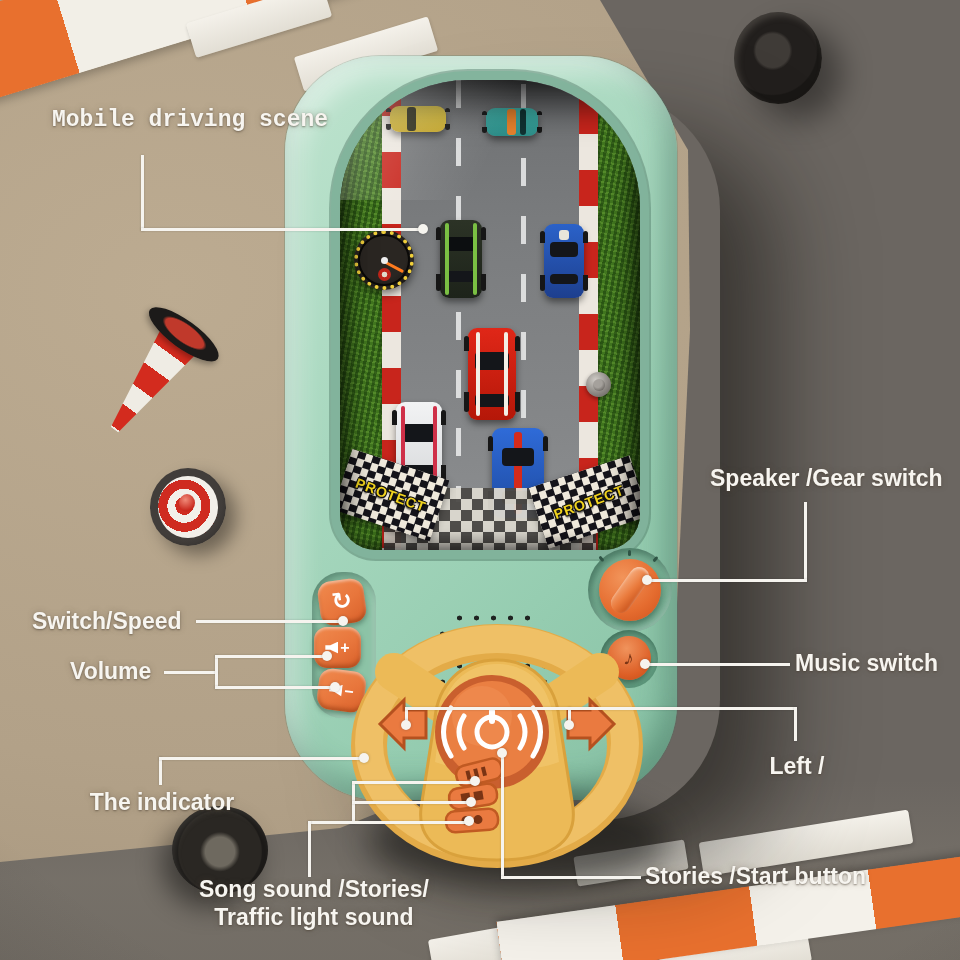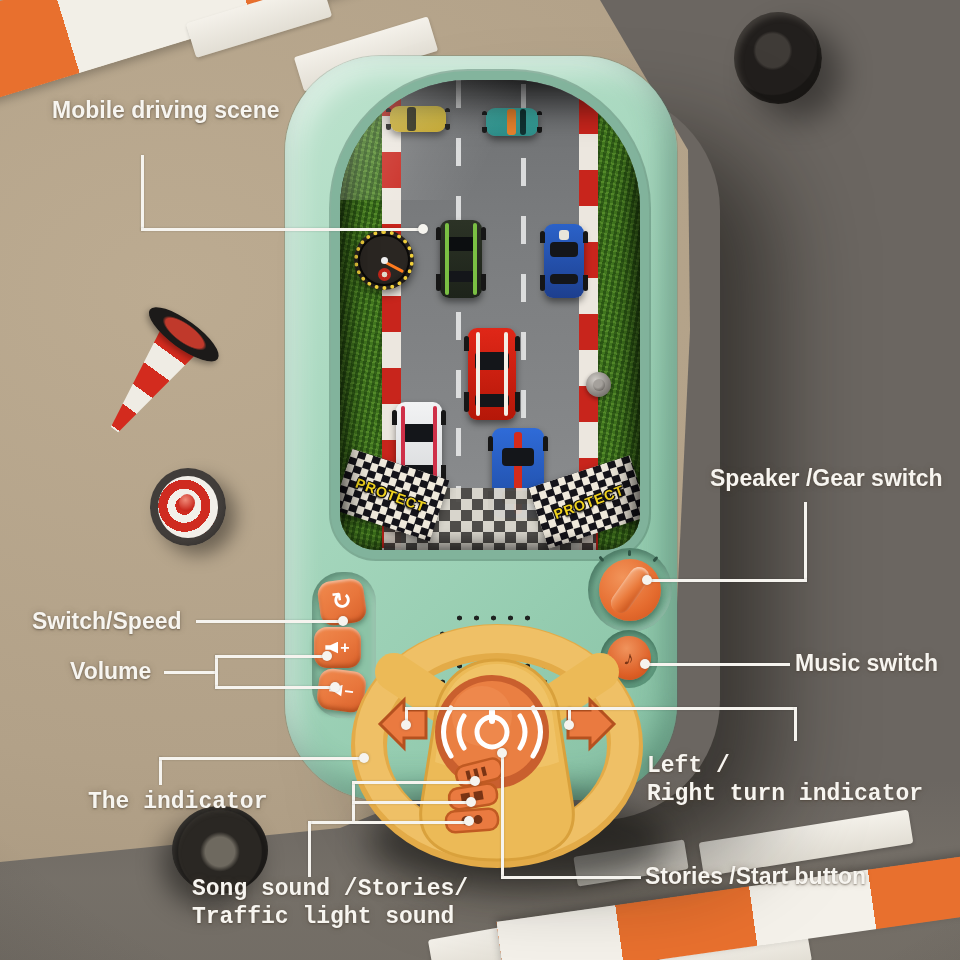--- a/index.html
+++ b/index.html
@@ -99,21 +99,21 @@
     box-shadow:0 3px 5px rgba(30,60,45,.5);color:#7a3414;font-weight:bold;font-size:20px;transform:rotate(12deg);}
   .grille{left:145px;top:550px;width:132px;height:98px;border-radius:60% 60% 45% 45%;opacity:.92;
     background-image:radial-gradient(#151515 2.3px,rgba(0,0,0,0) 2.9px);background-size:17px 16px;background-position:4px 4px;}
   .wheel-shadow{left:368px;top:796px;width:300px;height:92px;border-radius:50%;
     background:rgba(10,10,8,.5);filter:blur(16px);}
   
   .ln{position:absolute;background:#f6f4ef;z-index:30;box-shadow:0 0 2px rgba(40,40,40,.25);}
   .dot{position:absolute;width:10px;height:10px;border-radius:50%;background:#f6f4ef;z-index:31;box-shadow:0 0 3px rgba(40,40,40,.3);}
   .albl{position:absolute;z-index:32;color:#f7f5f0;font-weight:bold;font-size:23px;line-height:28px;
     text-shadow:0 1px 2px rgba(70,58,45,.55),0 0 6px rgba(90,75,60,.35);white-space:nowrap;}
-  .center{text-align:left;font-family:Liberation Mono, monospace;}
+  .center{text-align:center;}
 </style>
 </head>
 <body>
 
 <div class="stage">
 
   <div class="abs bg-dark"></div>
   <div class="abs bg-bottom"></div>
   <div class="abs bg-tan"></div>
 
@@ -285,21 +285,21 @@
     </div>
   </div>
 
   <div class="abs" style="left:452px;top:694px;width:90px;height:90px;border-radius:50%;"></div>
   <div class="abs" style="left:384px;top:700px;width:48px;height:46px;"></div>
   <div class="abs" style="left:548px;top:700px;width:48px;height:46px;"></div>
   <div class="abs" style="left:460px;top:766px;width:48px;height:24px;"></div>
   <div class="abs" style="left:453px;top:790px;width:50px;height:24px;"></div>
   <div class="abs" style="left:450px;top:814px;width:54px;height:24px;"></div>
 
-  <div class="albl" style="left:52px;top:96px;">Mobile driving scene</div>
+  <div class="albl" style="left:52px;top:106px;font-family:Liberation Mono, monospace;">Mobile driving scene</div>
   <div class="ln" style="left:141px;top:155px;width:3px;height:76px;"></div>
   <div class="ln" style="left:141px;top:228px;width:282px;height:3px;"></div>
   <div class="dot" style="left:418px;top:224px;"></div>
 
   <div class="albl" style="left:710px;top:464px;">Speaker /Gear switch</div>
   <div class="ln" style="left:804px;top:502px;width:3px;height:80px;"></div>
   <div class="ln" style="left:648px;top:579px;width:159px;height:3px;"></div>
   <div class="dot" style="left:642px;top:575px;"></div>
 
   <div class="albl" style="left:32px;top:607px;">Switch/Speed</div>
@@ -313,21 +313,20 @@
   <div class="dot" style="left:322px;top:651px;"></div>
   <div class="ln" style="left:215px;top:686px;width:120px;height:3px;"></div>
   <div class="dot" style="left:330px;top:682px;"></div>
 
   <div class="albl" style="left:795px;top:649px;">Music switch</div>
   <div class="ln" style="left:648px;top:663px;width:142px;height:3px;"></div>
   <div class="dot" style="left:640px;top:659px;"></div>
 
   <div class="albl center" style="left:647px;top:752px;width:300px;">
     <div>Left /</div>
-    <div>Right turn indicator</div>
   </div>
   <div class="ln" style="left:405px;top:707px;width:3px;height:19px;"></div>
   <div class="dot" style="left:401px;top:720px;"></div>
   <div class="ln" style="left:568px;top:707px;width:3px;height:19px;"></div>
   <div class="dot" style="left:564px;top:720px;"></div>
   <div class="ln" style="left:405px;top:707px;width:392px;height:3px;"></div>
   <div class="ln" style="left:794px;top:707px;width:3px;height:34px;"></div>
 
   <div class="albl center" style="left:88px;top:788px;width:148px;">
     <div>The indicator</div>

